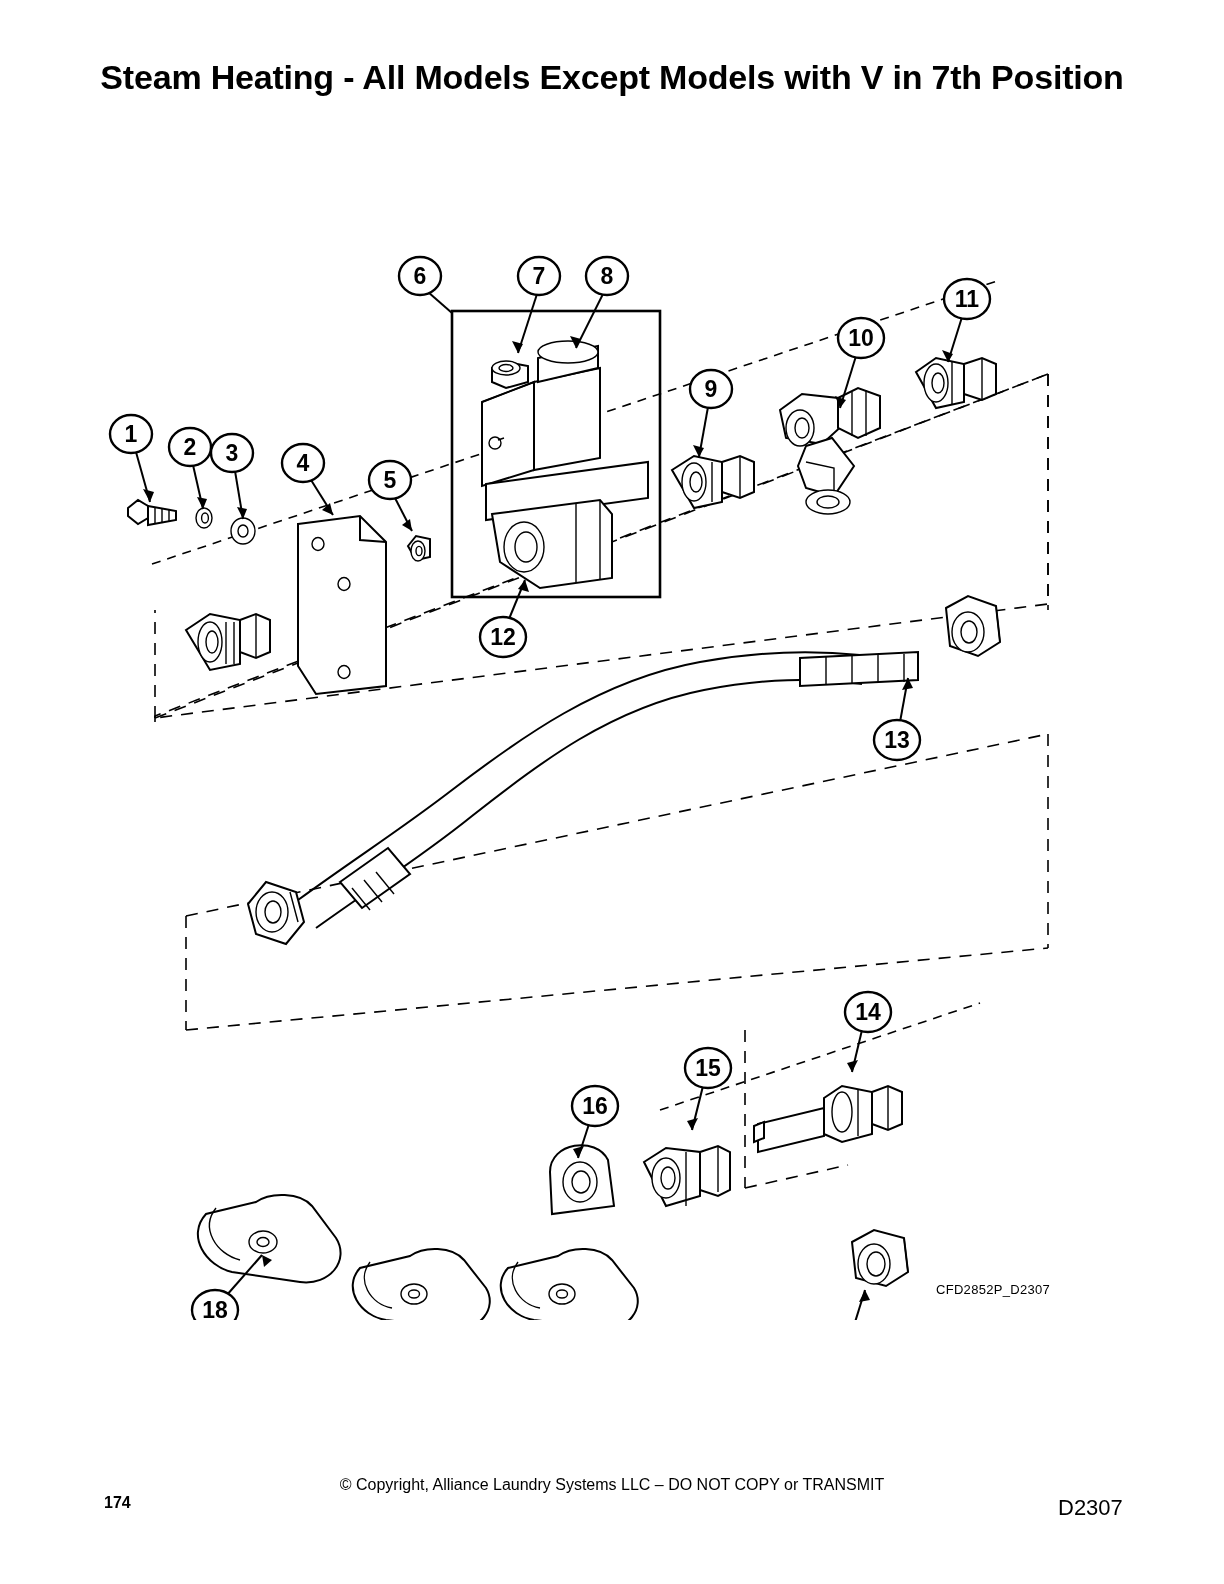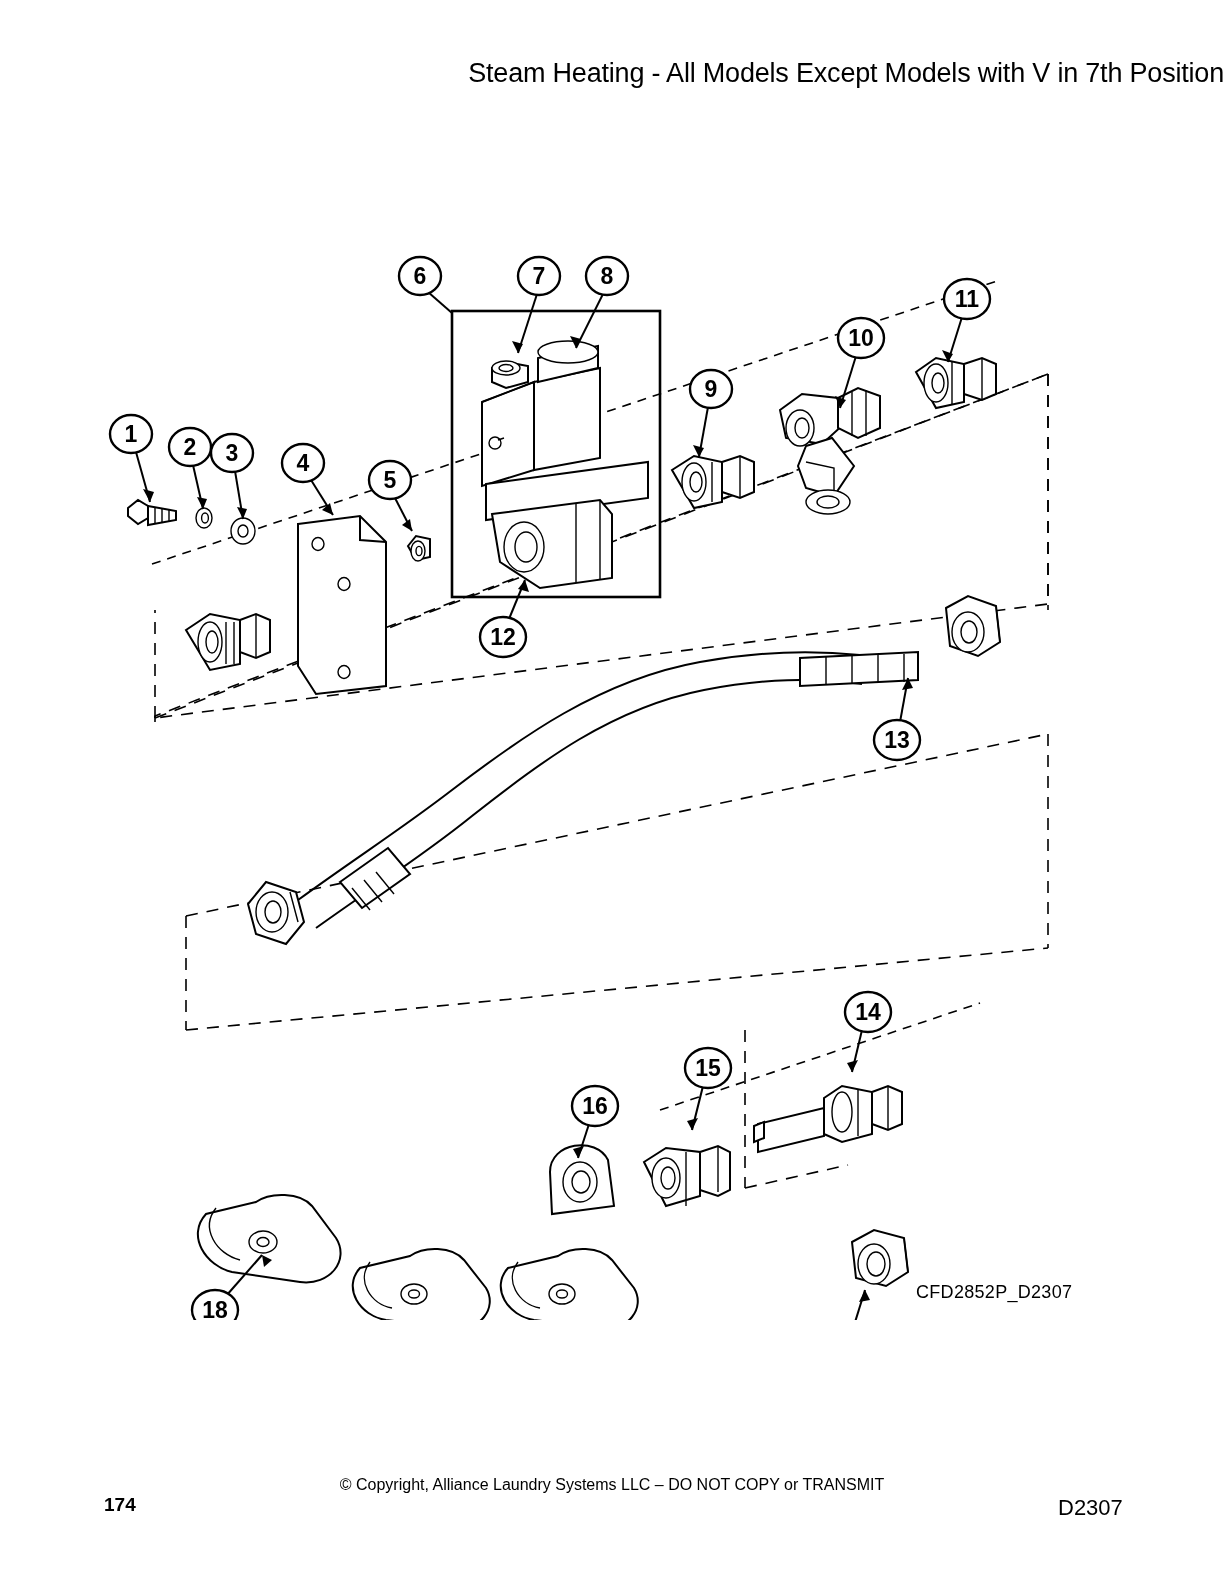--- a/index.html
+++ b/index.html
@@ -19,49 +19,49 @@
     position: absolute;
     left: 0; top: 0;
     width: 1224px;
     height: 1584px;
   }
   #page-title {
     position: absolute;
     left: 0;
     top: 58px;
     width: 1224px;
-    text-align: right;
-    font-size: 27px;
-    font-weight: normal;
+    text-align: center;
+    font-size: 34px;
+    font-weight: bold;
     letter-spacing: -0.2px;
   }
   #diagram-area {
     position: absolute;
     left: 0;
     top: 110px;
     width: 1224px;
     height: 1210px;
   }
   #diagram-svg {
     position: absolute;
     left: 0;
     top: 0;
   }
   .drawing-code {
     position: absolute;
-    left: 916px;
+    left: 936px;
     top: 1282px;
-    font-size: 18px;
+    font-size: 13px;
     letter-spacing: 0.3px;
   }
   .footer-page {
     position: absolute;
     left: 104px;
     top: 1494px;
-    font-size: 19px;
+    font-size: 16px;
     font-weight: bold;
   }
   .footer-center {
     position: absolute;
     left: 0;
     top: 1476px;
     width: 1224px;
     text-align: center;
     font-size: 16px;
   }

